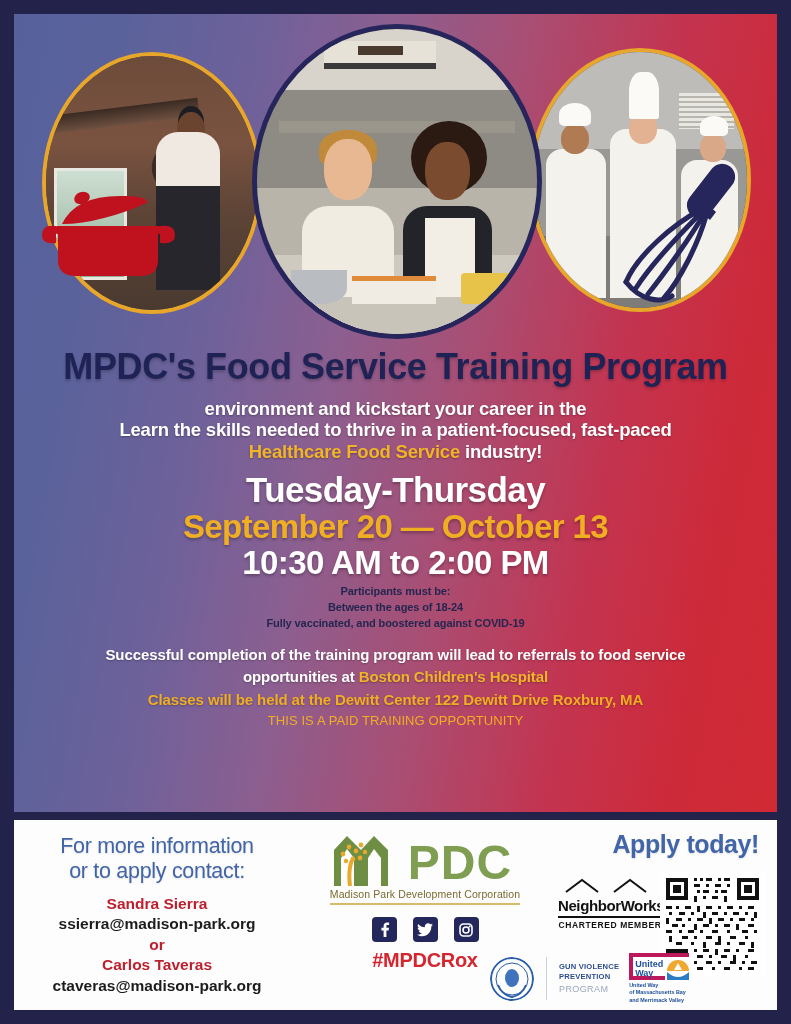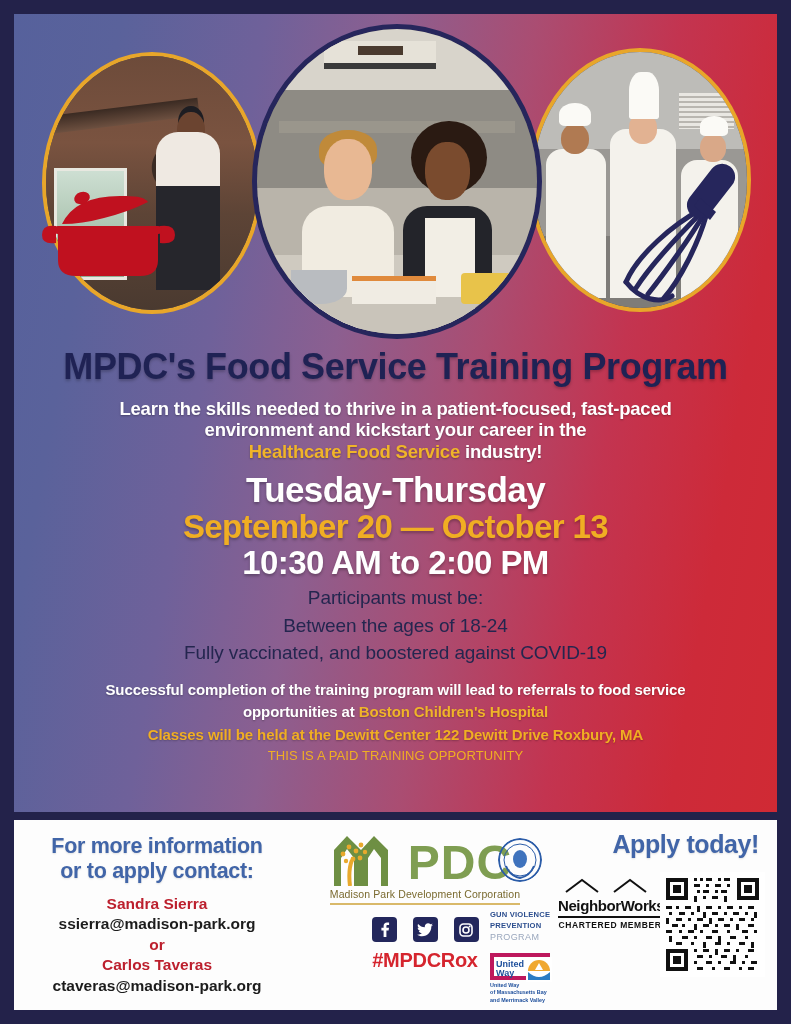--- a/index.html
+++ b/index.html
@@ -197,21 +197,21 @@
     letter-spacing: -.6px; line-height: 1.08;
     text-shadow: 0 2px 3px rgba(0,0,0,.28);
   }
   .virtual {
     margin-top: 2px;
     font-size: 22px; font-weight: 400; color: #1f2254;
     letter-spacing: -.3px;
   }
   .reqs { margin-top: 4px; }
   .reqs div {
-    font-size: 19px; font-weight: 400; color: #24264f;
+    font-size: 11px; font-weight: 700; color: #24264f;
     line-height: 1.45; letter-spacing: -.1px;
   }
   .lead {
     margin-top: 12px;
     font-size: 15px; font-weight: 700; color: #ffffff;
     line-height: 1.5; letter-spacing: -.1px;
     text-shadow: 0 1px 2px rgba(0,0,0,.28);
   }
   .lead .hl { color: #f0b429; }
   .place {
@@ -232,21 +232,21 @@
   .footer {
     position: relative;
     margin-top: 8px;
     width: 763px; height: 190px;
     background: #fdfdfd;
     display: flex;
     align-items: stretch;
   }
   .f-left { width: 286px; padding: 14px 8px 0 8px; text-align:center; }
   .f-head {
-    font-size: 21.5px; font-weight: 700; color: #4165a8;
+    font-size: 21.5px; font-weight: 400; color: #4165a8;
     line-height: 1.16; letter-spacing:-.3px;
     text-shadow: 0 1px 2px rgba(0,0,0,.12);
   }
   .f-name { font-size: 15.5px; font-weight: 700; color: #bc1f2d; line-height: 1.32; }
   .f-mail { font-size: 15.5px; font-weight: 700; color: #1c1c1c; line-height: 1.32; }
   .f-or   { font-size: 15.5px; font-weight: 700; color: #bc1f2d; line-height: 1.32; }
 
   .f-mid { width: 250px; padding-top: 10px; text-align:center; }
   .mpdc-logo { display:inline-block; text-align:left; position:relative; }
   .mpdc-row { display:flex; align-items:flex-end; height:56px; }
@@ -273,21 +273,21 @@
     font-size: 25px; font-weight:700; color:#4165a8; letter-spacing:-.4px;
     text-shadow: 0 1px 2px rgba(0,0,0,.12);
   }
   .nw { position:absolute; left:8px; top:58px; width:104px; text-align:center; }
   .nw-word { font-size: 15px; font-weight:700; color:#111; letter-spacing:-.4px; }
   .nw-sub {
     font-size: 8.5px; font-weight:700; color:#111; letter-spacing:.6px;
     border-top:2px solid #111; margin-top:2px; padding-top:2px;
   }
   .qr { position:absolute; right:12px; top:52px; width:105px; height:105px; background:#fff; }
-  .partners { position:absolute; left:-60px; bottom:6px; display:flex; align-items:center; gap:10px;flex-direction:column; }
+  .partners { position:absolute; left:-60px; bottom:6px; display:flex; align-items:center; gap:10px; }
   .seal { width:44px; height:44px; border-radius:50%; }
   .gvp { font-size:7.6px; font-weight:700; color:#2b4d8e; line-height:1.35; letter-spacing:.2px; }
   .gvp .prog { color:#9aa7bd; font-weight:400; font-size:9px; letter-spacing:.4px;}
   .uw { width:60px; }
   .uw-box {
     border:4px solid #be185d; display:flex; height:27px; background:#fff;
   }
   .uw-txt { font-size:9px; font-weight:700; color:#1d4e9b; line-height:1; padding:3px 2px; }
   .uw-logo { width:26px; background:#1d4e9b; position:relative; }
   .uw-cap { font-size:5.4px; font-weight:700; color:#1d4e9b; line-height:1.35; margin-top:2px; }
@@ -361,22 +361,22 @@
         <path d="M12 128 C26 146 46 150 58 142"></path>
       </g>
       <rect x="84" y="6" width="26" height="62" rx="13" fill="#26265c" transform="rotate(38 97 37)"></rect>
       <path d="M80 52 l16 14 l6 -8 l-16 -14 z" fill="#26265c"></path>
     </svg>
 
     <div class="textwrap">
       <div class="title">MPDC's Food Service Training Program</div>
 
       <div class="sub">
+        <div>environment  and kickstart  your career in the</div>
         <div>Learn the skills needed to thrive in a patient-focused, fast-paced</div>
-        <div>environment  and kickstart  your career in the</div>
         <div><span class="hl">Healthcare Food Service</span><span> industry!</span></div>
       </div>
 
       <div class="days">Tuesday-Thursday</div>
       <div class="dates">September 20 — October 13</div>
       <div class="times">10:30 AM to 2:00 PM</div>
 
       <div class="reqs">
         <div>Participants must be:</div>
         <div>Between the ages of 18-24</div>

